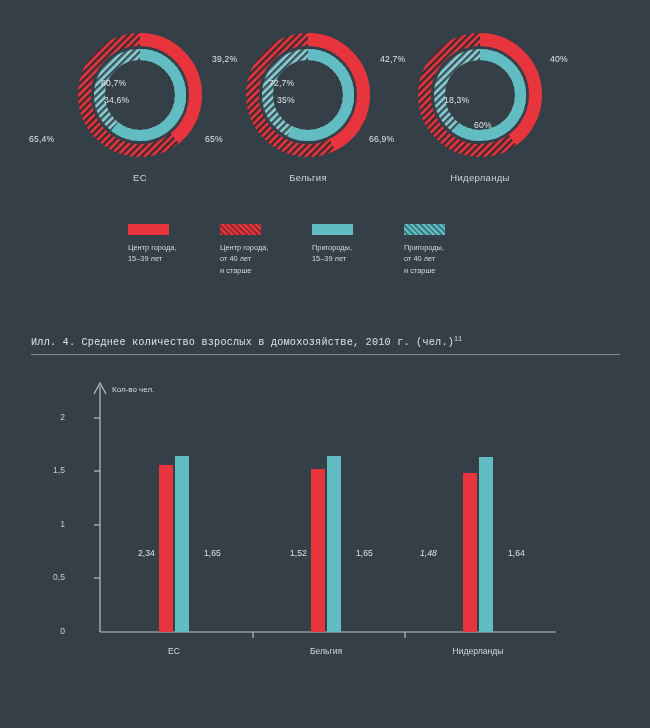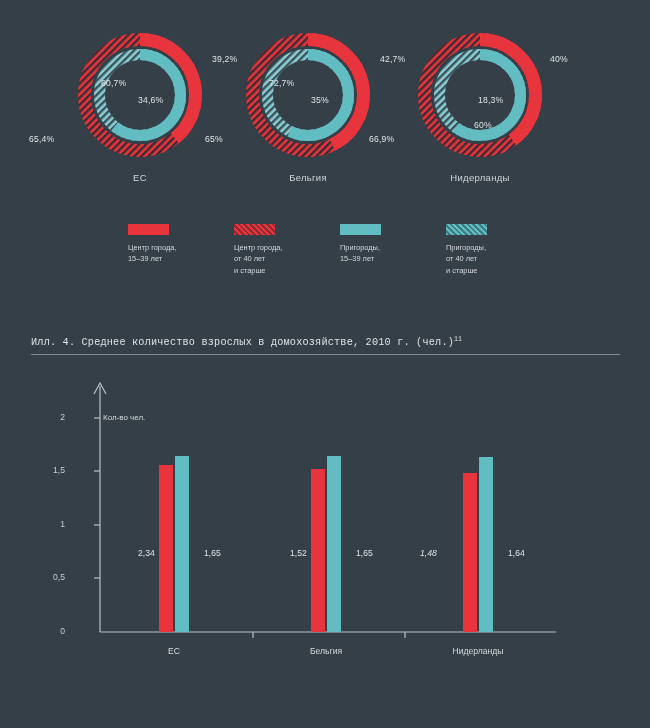--- a/index.html
+++ b/index.html
@@ -21,24 +21,24 @@
   .donut-caption{
     margin-top:12px;font-size:9.5px;color:#cfd5d9;letter-spacing:.3px;
   }
   .pct{
     position:absolute;font-size:8.6px;color:#dfe4e7;white-space:nowrap;
     letter-spacing:.2px;
   }
   .pct-outer-right{left:137px;top:24px;}
   .pct-outer-left{left:-46px;top:104px;}
   .pct-inner-top{left:26px;top:48px;}
-  .pct-inner-bottom{left:29px;top:65px;padding-left:34px;}
-
-  
-  .legend-top{position:absolute;left:128px;top:224px;display:flex;gap:16px;}
+  .pct-inner-bottom{left:29px;top:65px;}
+
+  
+  .legend-top{position:absolute;left:128px;top:224px;display:flex;gap:2px;}
   .legend-item{width:90px;}
   .sw{width:41px;height:11px;margin-bottom:7px;}
   .sw-red{background:#e8343c;}
   .sw-teal{background:#62bdc3;}
   .sw-red-h{
     background:
       repeating-linear-gradient(45deg,#e8343c 0 2px,#8f2a33 2px 4px);
   }
   .sw-teal-h{
     background:
@@ -51,21 +51,21 @@
     position:absolute;left:31px;top:336px;
     font-family:"Liberation Mono", monospace;
     font-size:10.2px;color:#dde2e5;letter-spacing:.2px;white-space:nowrap;
   }
   .fig-title sup{font-size:6.5px;vertical-align:super;}
   .rule{position:absolute;left:31px;top:354px;width:589px;height:1px;background:#7f8b93;}
 
   
   .bar-chart{position:absolute;left:0;top:368px;width:650px;height:300px;}
   .axis-title{
-    position:absolute;left:103px;top:17px;font-size:8px;color:#d5dadd;margin-top:28px;
+    position:absolute;left:112px;top:17px;font-size:8px;color:#d5dadd;
   }
   .ytick{
     position:absolute;right:0;font-size:8.6px;color:#c8ced2;
     width:30px;text-align:right;
   }
   .barlabel{position:absolute;font-size:8.6px;color:#dfe4e7;}
   .xlabel{position:absolute;font-size:8.6px;color:#d5dadd;text-align:center;}
   .bar{position:absolute;bottom:0;}
   .bar-red{background:#e8343c;}
   .bar-teal{background:#62bdc3;}

